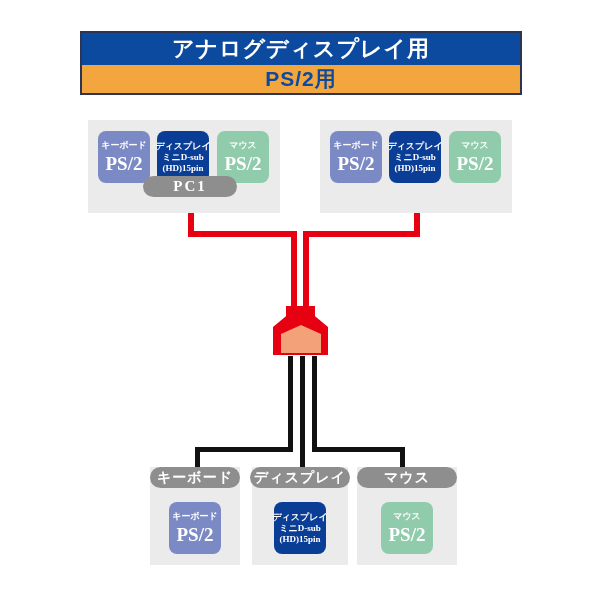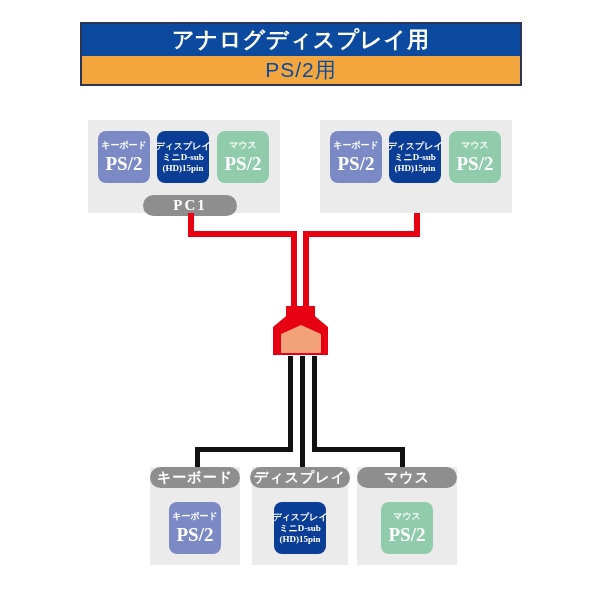--- a/index.html
+++ b/index.html
@@ -1,26 +1,26 @@
 <!DOCTYPE html>
 <html><head>
 <meta charset="utf-8">
 <style>
   html,body{margin:0;padding:0;background:#fff;}
   .canvas{position:relative;width:600px;height:600px;background:#ffffff;
           font-family:"Liberation Sans",sans-serif;overflow:hidden;}
 
   
-  .header{position:absolute;left:80px;top:22px;width:442px;height:64px;
+  .header{position:absolute;left:80px;top:31px;width:442px;height:64px;
           border:2px solid #2c3654;box-sizing:border-box;background:#0b4a9e;}
   .header-top{height:32px;background:#0b4a9e;color:#ffffff;display:flex;
           align-items:center;justify-content:center;font-weight:bold;
           font-size:22px;letter-spacing:1px;}
   .header-bottom{height:28px;background:#f4a63e;color:#0b4a9e;display:flex;
-          align-items:center;justify-content:center;font-weight:normal;
+          align-items:center;justify-content:center;font-weight:bold;
           font-size:21px;letter-spacing:1px;}
 
   
   .group-box{position:absolute;background:#ebebeb;font-family:Liberation Serif, serif;}
   .pc1-box{left:88px;top:120px;width:192px;height:93px;}
   .pc2-box{left:320px;top:120px;width:192px;height:93px;}
   .bg1{left:150px;top:467px;width:90px;height:98px;}
   .bg2{left:252px;top:467px;width:96px;height:98px;}
   .bg3{left:357px;top:467px;width:100px;height:98px;}
 
@@ -32,21 +32,21 @@
   .tile-disp{background:#0a3d96;}
   .tile-mouse{background:#90cbab;}
   .pos-a{left:10px;} .pos-b{left:69px;} .pos-c{left:129px;}
   .tile-bottom{top:35px;}
   .b1-tile{left:19px;} .b2-tile{left:22px;} .b3-tile{left:24px;}
   .tile-small{font-size:9px;font-weight:bold;white-space:nowrap;}
   .tile-big{font-size:19px;font-weight:bold;margin-top:1px;white-space:nowrap;}
   .tile-line{font-size:9px;font-weight:bold;line-height:11px;white-space:nowrap;}
 
   
-  .pc-pill{position:absolute;left:55px;top:75px;width:94px;height:21px;
+  .pc-pill{position:absolute;left:55px;top:56px;width:94px;height:21px;
         background:#8e8e8e;border-radius:11px;color:#fff;font-weight:bold;
         font-size:15px;letter-spacing:2px;display:flex;align-items:center;
         justify-content:center;}
   .bottom-pill{position:absolute;top:0;height:21px;background:#8e8e8e;
         border-radius:11px;color:#fff;font-weight:bold;font-size:14px;
         letter-spacing:1px;display:flex;align-items:center;justify-content:center;}
   .bp1{left:0;width:90px;} .bp2{left:-2px;width:100px;} .bp3{left:0;width:100px;}
 
   
   .wire{position:absolute;}

